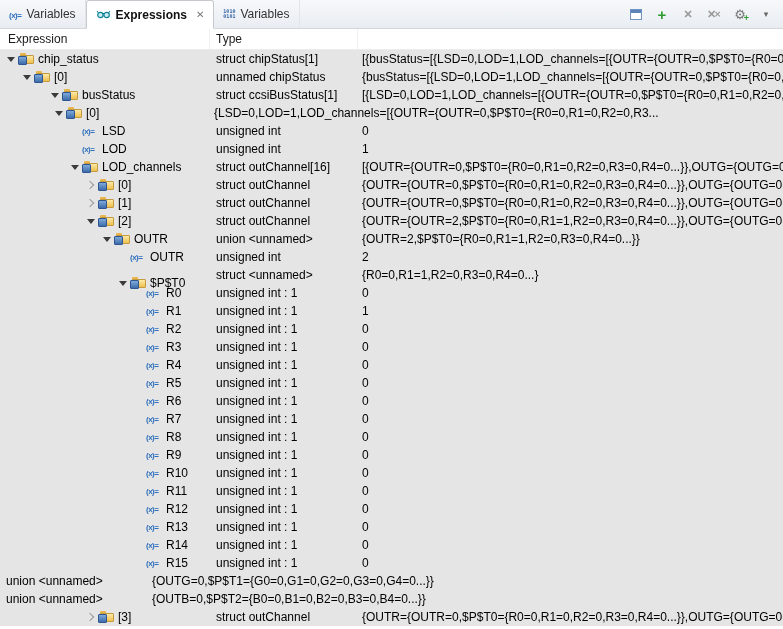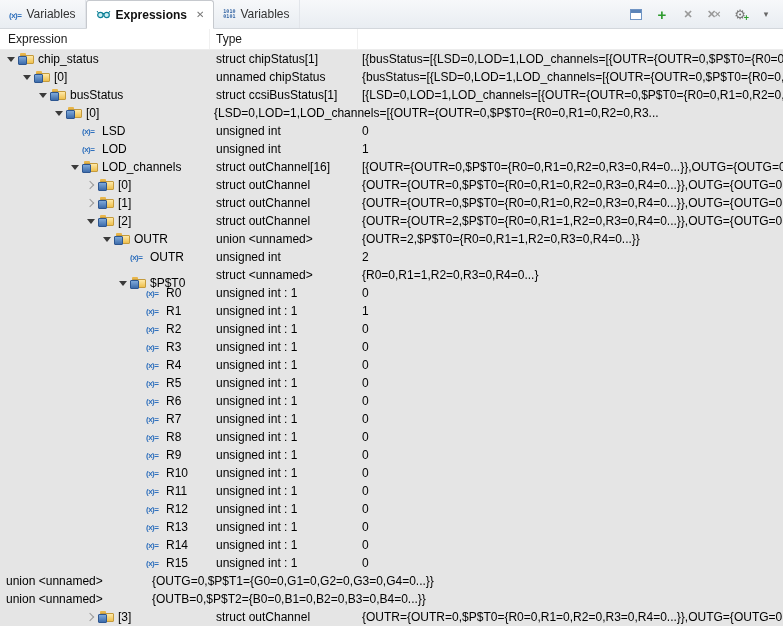--- a/index.html
+++ b/index.html
@@ -150,21 +150,21 @@
                 <span class="fblue"></span>
               </span>
             </span>
             <span class="name">[0]</span>
           </div>
         </div>
         <div class="cell col-type">unnamed chipStatus</div>
         <div class="cell col-value">{busStatus=[{LSD=0,LOD=1,LOD_channels=[{OUTR={OUTR=0,$P$T0={R0=0,R...</div>
       </div>
       <div class="row">
-        <div class="cell col-exp" style="padding-left: 4px;">
+        <div class="cell col-exp" style="padding-left: 16px;">
           <div class="expwrap">
             <span class="indent" style="width: 32px;"></span>
             <span class="twisty">
               <span class="tw-open"></span>
             </span>
             <span class="iconslot">
               <span class="ico-agg">
                 <span class="ftab"></span>
                 <span class="fbody"></span>
                 <span class="fblue"></span>

